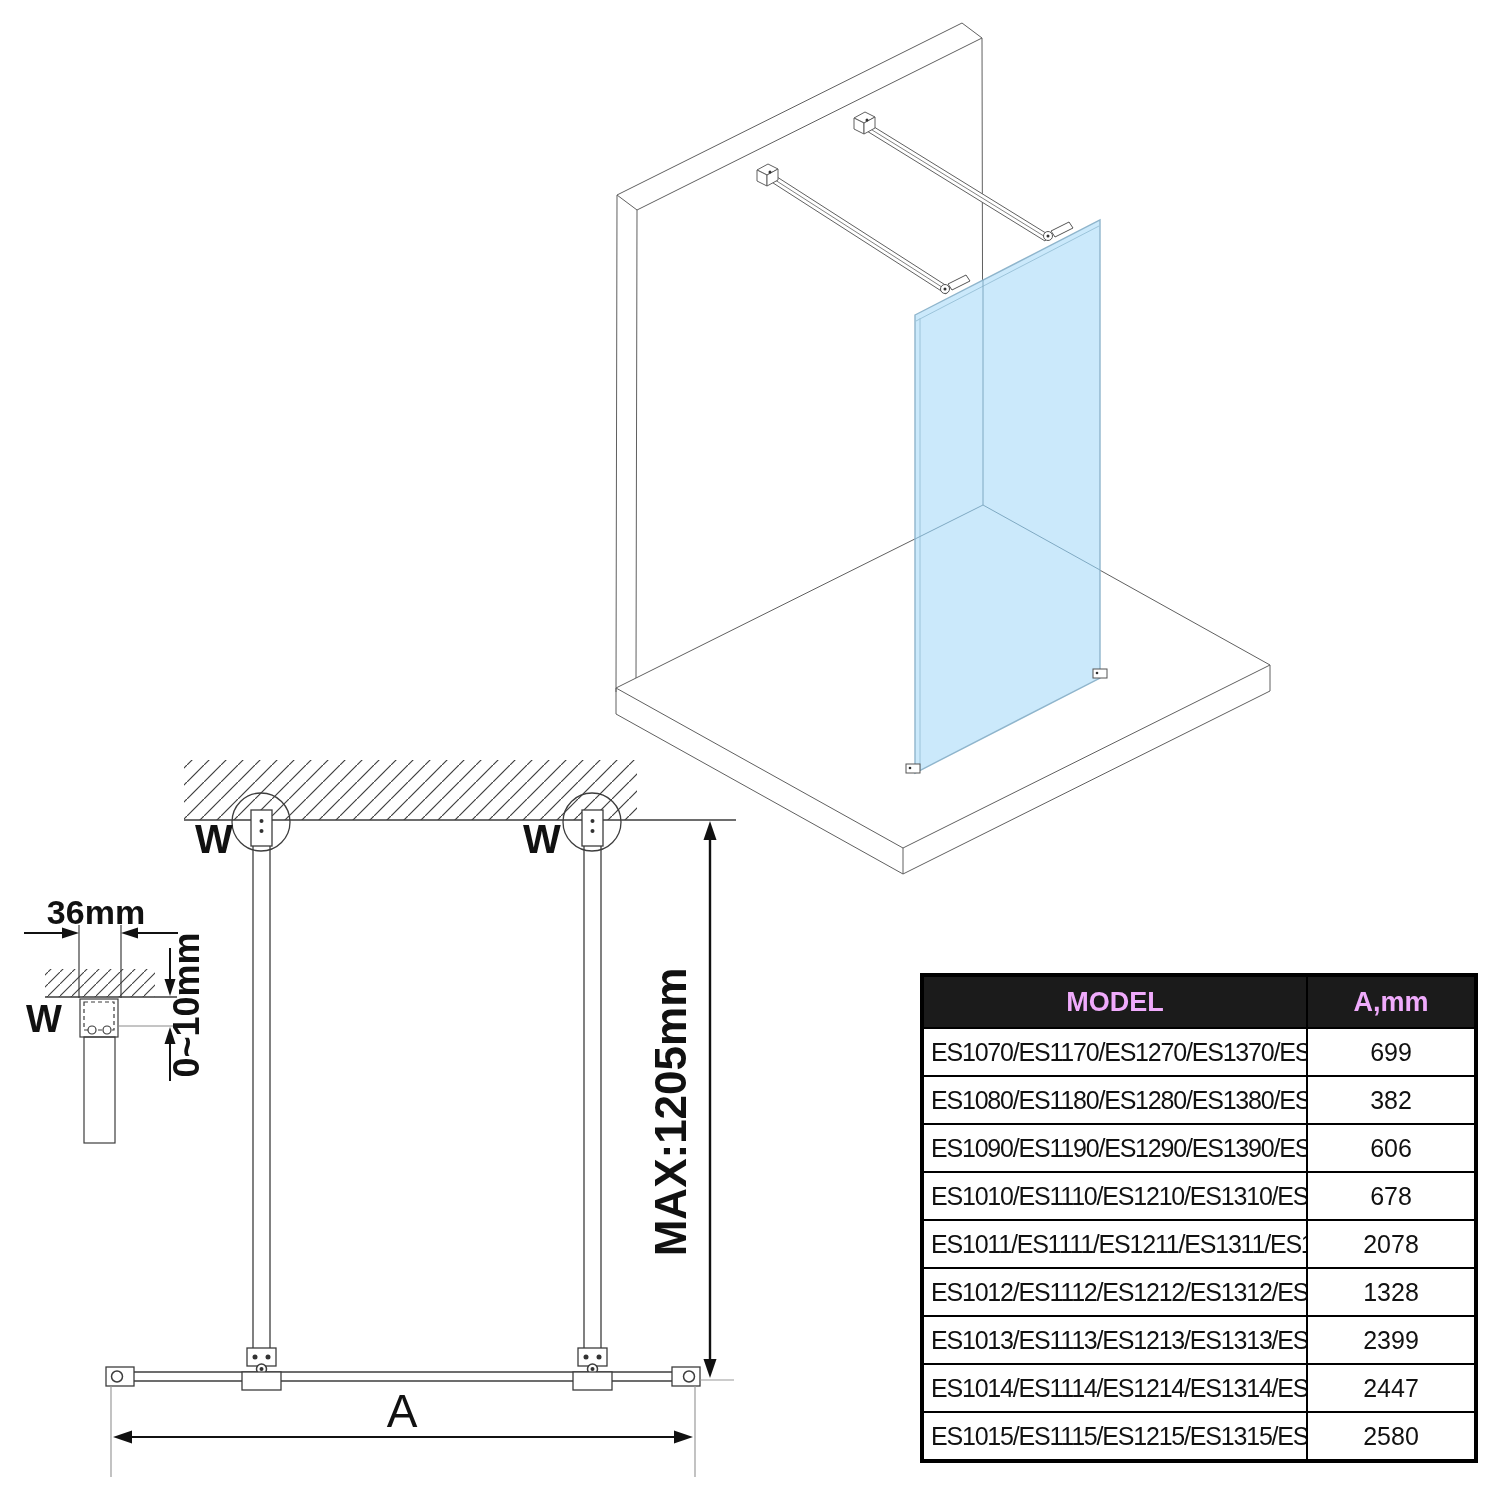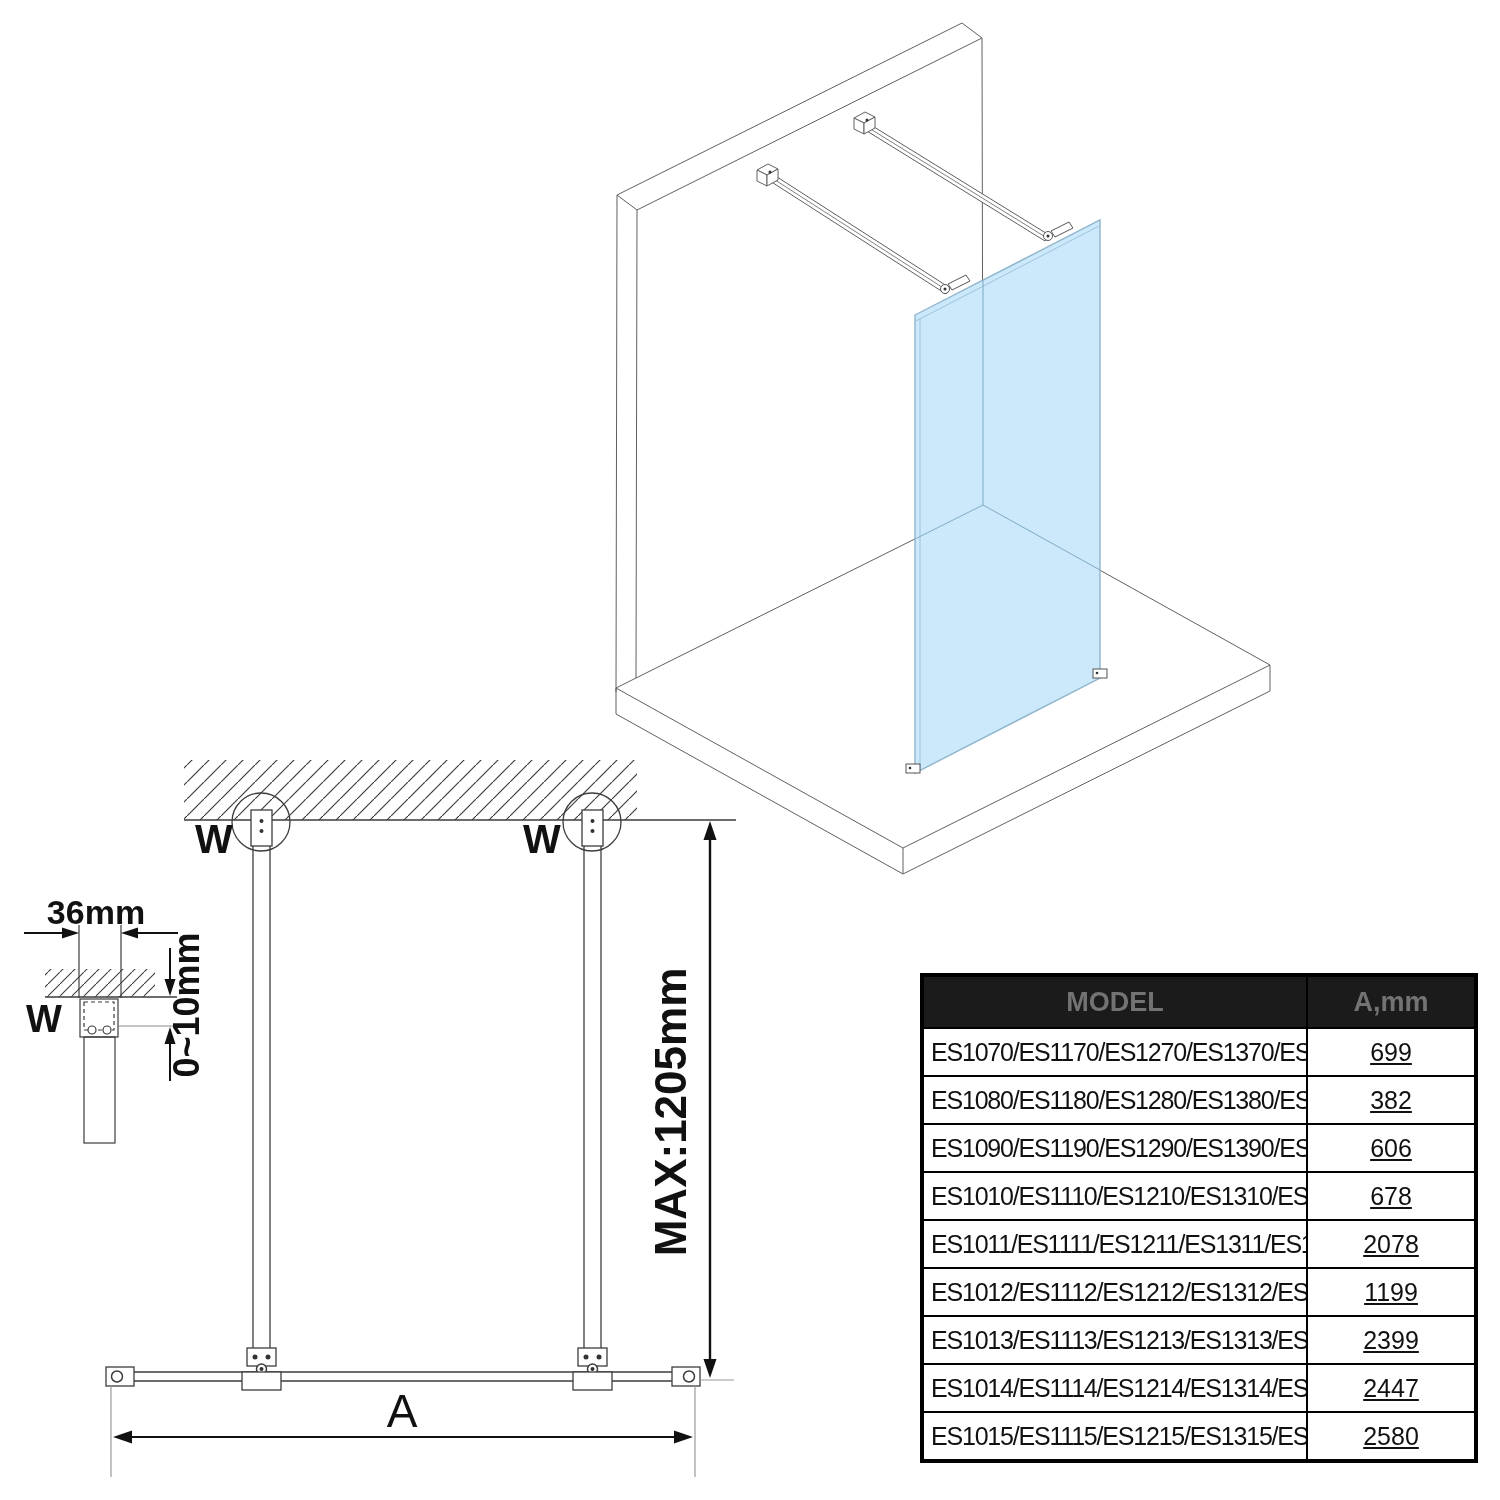--- a/index.html
+++ b/index.html
@@ -3,26 +3,26 @@
 <meta charset="utf-8">
 <style>
   html,body{margin:0;padding:0;background:#fff;}
   .canvas{position:relative;width:1500px;height:1500px;background:#ffffff;overflow:hidden;
           font-family:"Liberation Sans", sans-serif;}
   svg text{font-family:"Liberation Sans", sans-serif;fill:#111;}
   
   .spec-table{position:absolute;left:920px;top:973px;width:558px;height:465px;}
   .spec-table table{width:100%;height:100%;border-collapse:collapse;table-layout:fixed;
                     border:4px solid #000;background:#fff;}
-  .spec-table th{background:#1b1b1b;color:#737373;font-size:27px;font-weight:bold;
+  .spec-table th{background:#1b1b1b;color:#f0abfc;font-size:27px;font-weight:bold;
                  text-align:center;border:2px solid #000;padding:0;height:50px;}
   .spec-table td{border:2px solid #000;font-size:25px;color:#111;white-space:nowrap;
                  overflow:hidden;height:46px;padding:0;}
   .spec-table td.model{text-align:left;padding-left:7px;letter-spacing:-1.2px;}
-  .spec-table td.val{text-align:center;text-decoration:underline;}
+  .spec-table td.val{text-align:center;}
   .col-model{width:69.5%;}
   .col-a{width:30.5%;}
 </style>
 </head>
 <body>
 
 <div class="canvas">
 
 <svg width="1500" height="1500" viewBox="0 0 1500 1500">
   <defs>
@@ -246,21 +246,21 @@
       <tr>
         <td class="model">ES1010/ES1110/ES1210/ES1310/ES1510</td>
         <td class="val">678</td>
       </tr>
       <tr>
         <td class="model">ES1011/ES1111/ES1211/ES1311/ES1511</td>
         <td class="val">2078</td>
       </tr>
       <tr>
         <td class="model">ES1012/ES1112/ES1212/ES1312/ES1512</td>
-        <td class="val">1199</td>
+        <td class="val">1328</td>
       </tr>
       <tr>
         <td class="model">ES1013/ES1113/ES1213/ES1313/ES1513</td>
         <td class="val">2399</td>
       </tr>
       <tr>
         <td class="model">ES1014/ES1114/ES1214/ES1314/ES1514</td>
         <td class="val">2447</td>
       </tr>
       <tr>

